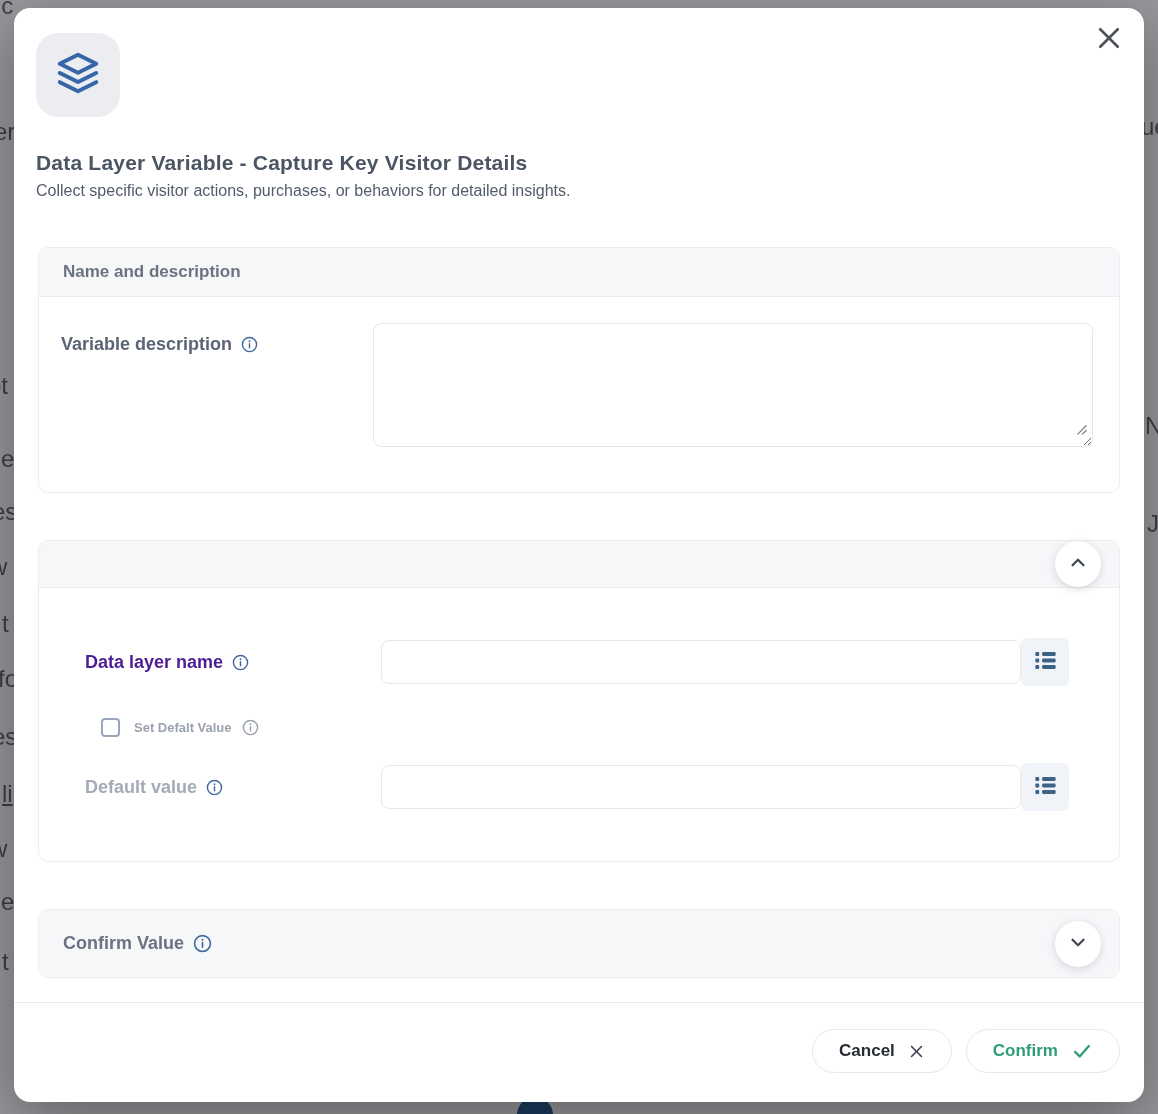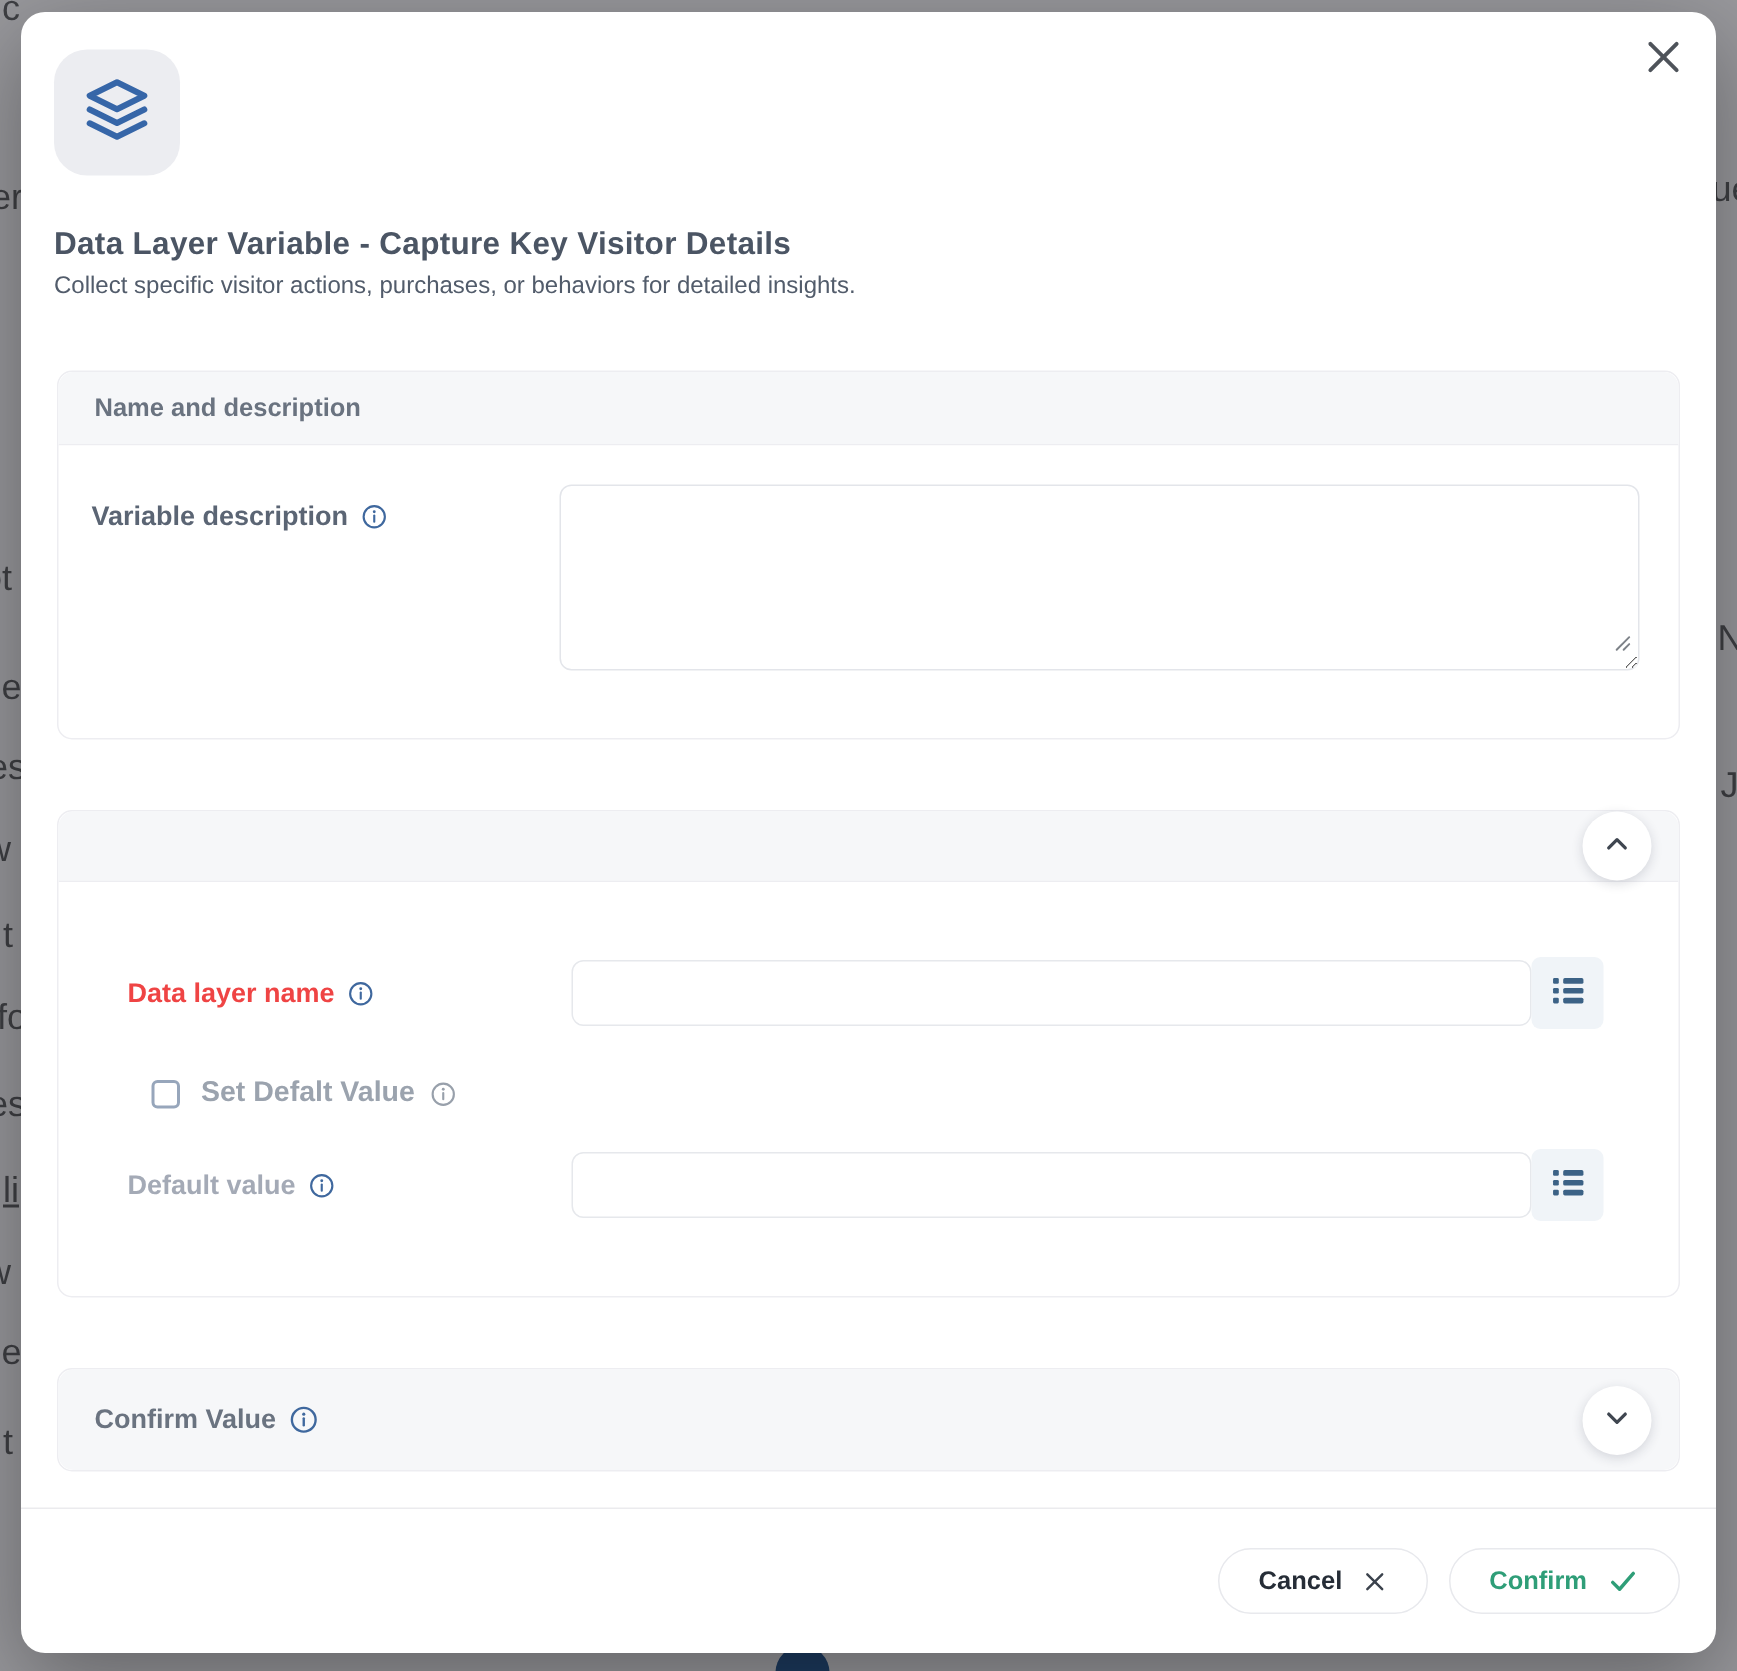--- a/index.html
+++ b/index.html
@@ -88,41 +88,41 @@
   .text-area{
     flex:1;height:124px;border:1px solid #e3e5ea;border-radius:8px;
     font-family:inherit;font-size:16px;color:#333;padding:10px 14px;background:#fff;
     resize:vertical;outline:none;
   }
   .resize-grip{position:absolute;right:5px;bottom:7px;color:#7d8288;pointer-events:none;}
   
   .basic-body{padding:50px 50px 50px 46px;}
   .basic-row{display:flex;align-items:center;margin-bottom:0;}
   .basic-label{
-    width:296px;flex:0 0 auto;font-size:18px;font-weight:600;color:#ef4444;
+    width:296px;flex:0 0 auto;font-size:18px;font-weight:600;color:#4c1d95;
     display:flex;align-items:center;gap:9px;
   }
   .basic-label.muted{color:#a4aab6;}
   .picker-group{flex:1;display:flex;align-items:center;}
   .picker-input{
     flex:1;height:44px;border:1px solid #e6e8ec;border-radius:8px;
     font-family:inherit;font-size:16px;color:#333;padding:0 14px;background:#fff;outline:none;
   }
   .picker-btn{
     width:48px;height:48px;margin-left:0px;border:none;border-radius:6px;
     background:#f0f4f8;cursor:pointer;flex:0 0 auto;
     display:flex;align-items:center;justify-content:center;color:var(--icon-blue,#3c6286);
   }
   .checkbox-row{display:flex;align-items:center;gap:14px;margin:32px 0 26px 16px;}
   .checkbox{
     width:19px;height:19px;border:2px solid #97a6bb;border-radius:4px;background:#fff;
     cursor:pointer;flex:0 0 auto;
   }
   .checkbox-label{
-    font-size:19px;font-weight:700;color:#9ba3ae;display:flex;align-items:center;gap:10px;
+    font-size:13px;font-weight:700;color:#9ba3ae;display:flex;align-items:center;gap:10px;
   }
   
   .info-icon{display:inline-flex;color:#3f689e;}
   .info-icon.gray{color:#98a0ab;}
   .info-icon svg{display:block;}
   
   .footer-divider{border:none;border-top:1px solid #ebebee;margin:24px 0 0 0;}
   .modal-footer{display:flex;justify-content:flex-end;gap:14px;padding:26px 24px 0 24px;}
   .pill-btn{
     height:44px;border-radius:22px;border:1px solid #e8e9ed;background:#fff;

